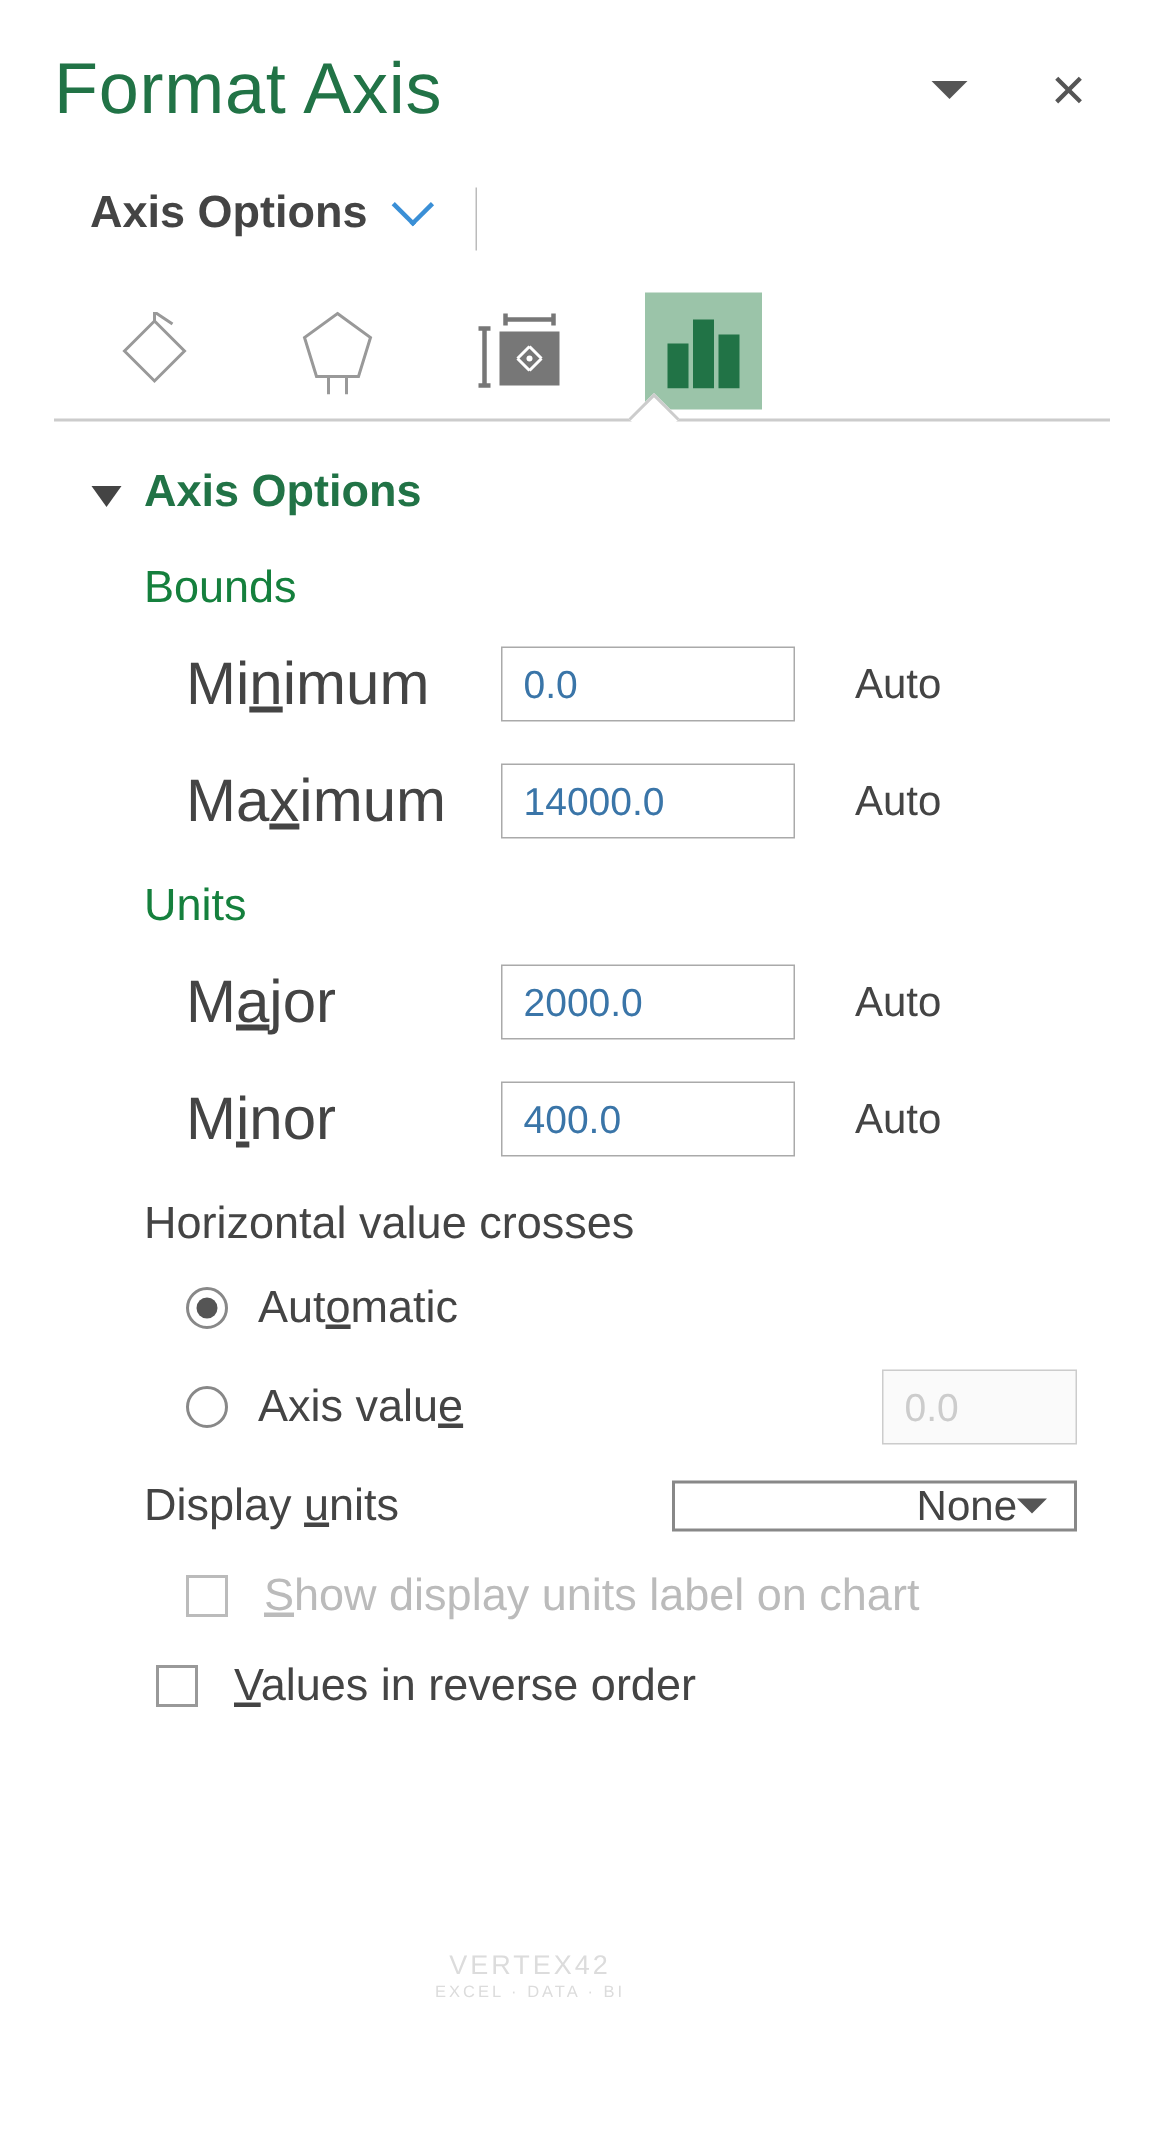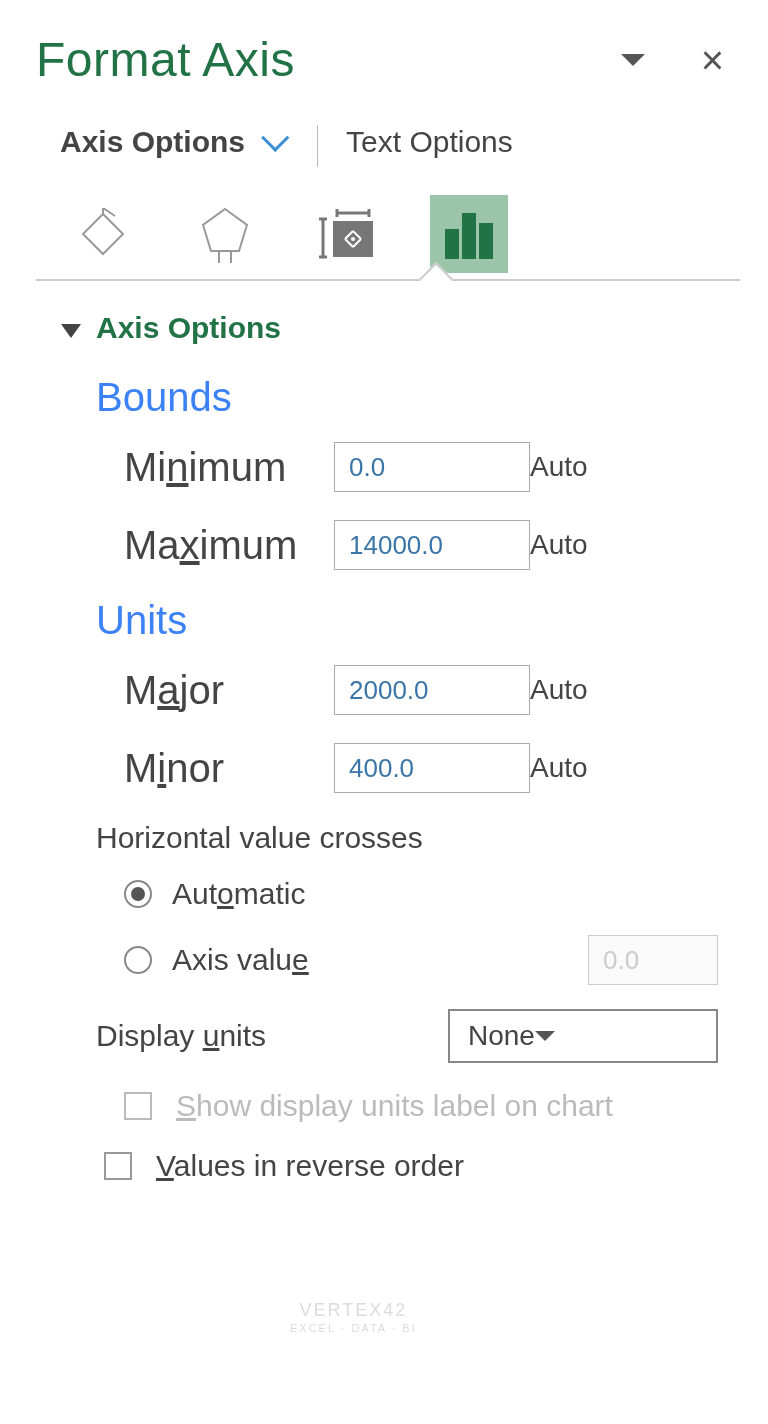--- a/index.html
+++ b/index.html
@@ -88,22 +88,22 @@
   .triangle-right {
     position: absolute;
     left: 28px; top: 10px;
     width: 0; height: 0;
     border-top: 10px solid transparent;
     border-bottom: 10px solid transparent;
     border-left: 14px solid #444;
     transform: rotate(90deg);
   }
   .group-label {
-    font-size: 40px;
-    color: #3b82f6;
+    font-size: 30px;
+    color: #15803d;
     padding-left: 60px;
     margin-bottom: 22px;
   }
   .row {
     display: flex;
     align-items: center;
     padding-left: 88px;
     margin-bottom: 28px;
   }
   .row .lbl {
@@ -113,20 +113,21 @@
   }
   .row input.val {
     width: 196px; height: 50px;
     border: 1px solid #aaa;
     font-size: 26px;
     color: #3a75a8;
     padding: 0 14px;
     font-family: inherit;
   }
   .row .auto {
+    margin-left: 40px;
     font-size: 28px;
     color: #444;
   }
   .crosses {
     font-size: 30px;
     padding-left: 60px;
     margin-top: 20px;
     margin-bottom: 22px;
   }
   .radio-row {
@@ -154,23 +155,23 @@
     padding: 0 14px; font-family: inherit;
   }
   .du-row {
     display: flex; align-items: center;
     padding-left: 60px;
     margin-top: 18px; margin-bottom: 26px;
     font-size: 30px;
   }
   .du-row .sel {
     margin-left: auto; margin-right: 22px;
-    width: 270px; height: 54px;
+    width: 270px; height: 34px;
     border: 2px solid #888;
-    display: flex; align-items: center; justify-content: flex-start;
+    display: flex; align-items: center; justify-content: flex-end;
     padding: 0 18px;
     font-size: 28px;
   }
   .sel .dd {
     width: 0; height: 0;
     border-left: 10px solid transparent;
     border-right: 10px solid transparent;
     border-top: 10px solid #555;
   }
   .ck-row {
@@ -221,21 +222,20 @@
     <div class="header-tools">
       <span class="chev-down-sm"></span>
       <span class="close-x">×</span>
     </div>
   </div>
 
   <div class="tabs-row">
     <span class="tab1">Axis Options</span>
     <span class="tab-chev"></span>
     <span class="vline"></span>
-    <span class="tab2">Text Options</span>
   </div>
 
   <div class="mode-row">
     <div class="mode">
       <svg width="52" height="52" viewBox="0 0 52 52">
           <polygon points="26,6 46,26 26,46 6,26" fill="none" stroke="#999" stroke-width="2"></polygon>
           <path d="M26 6 L26 0 L38 8" fill="none" stroke="#999" stroke-width="2"></path>
         </svg>
     </div>
     <div class="mode">

